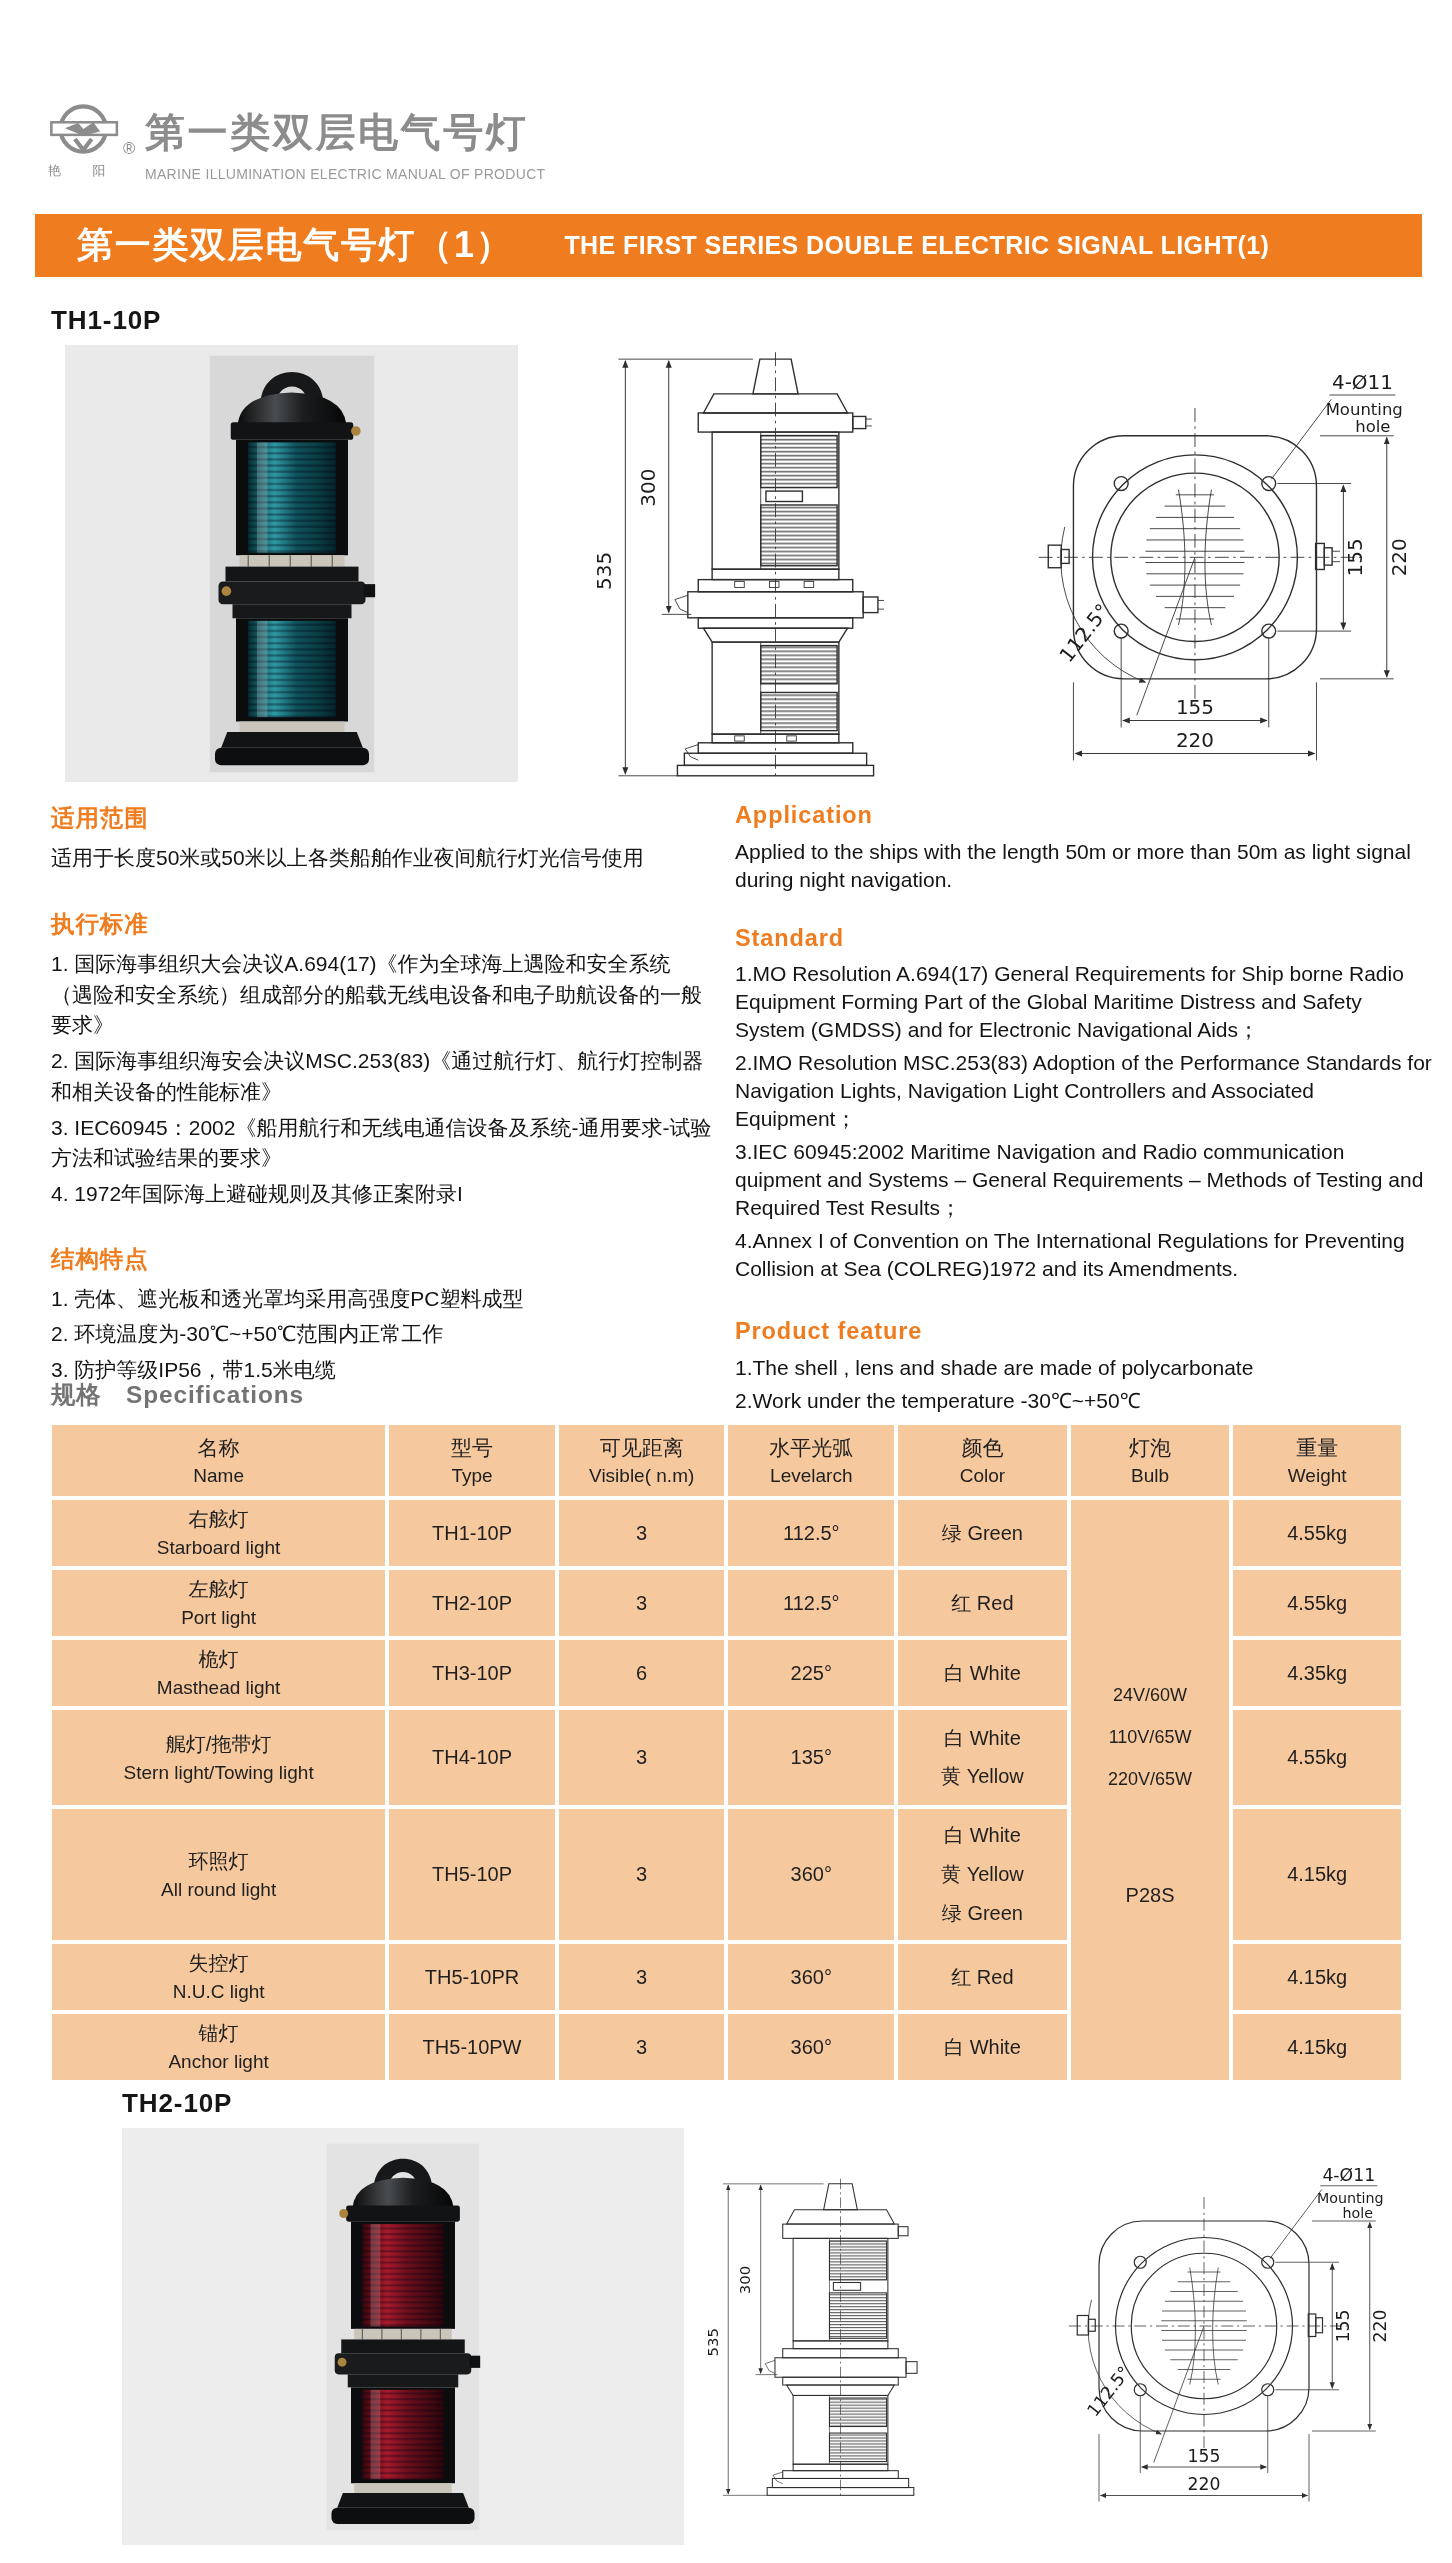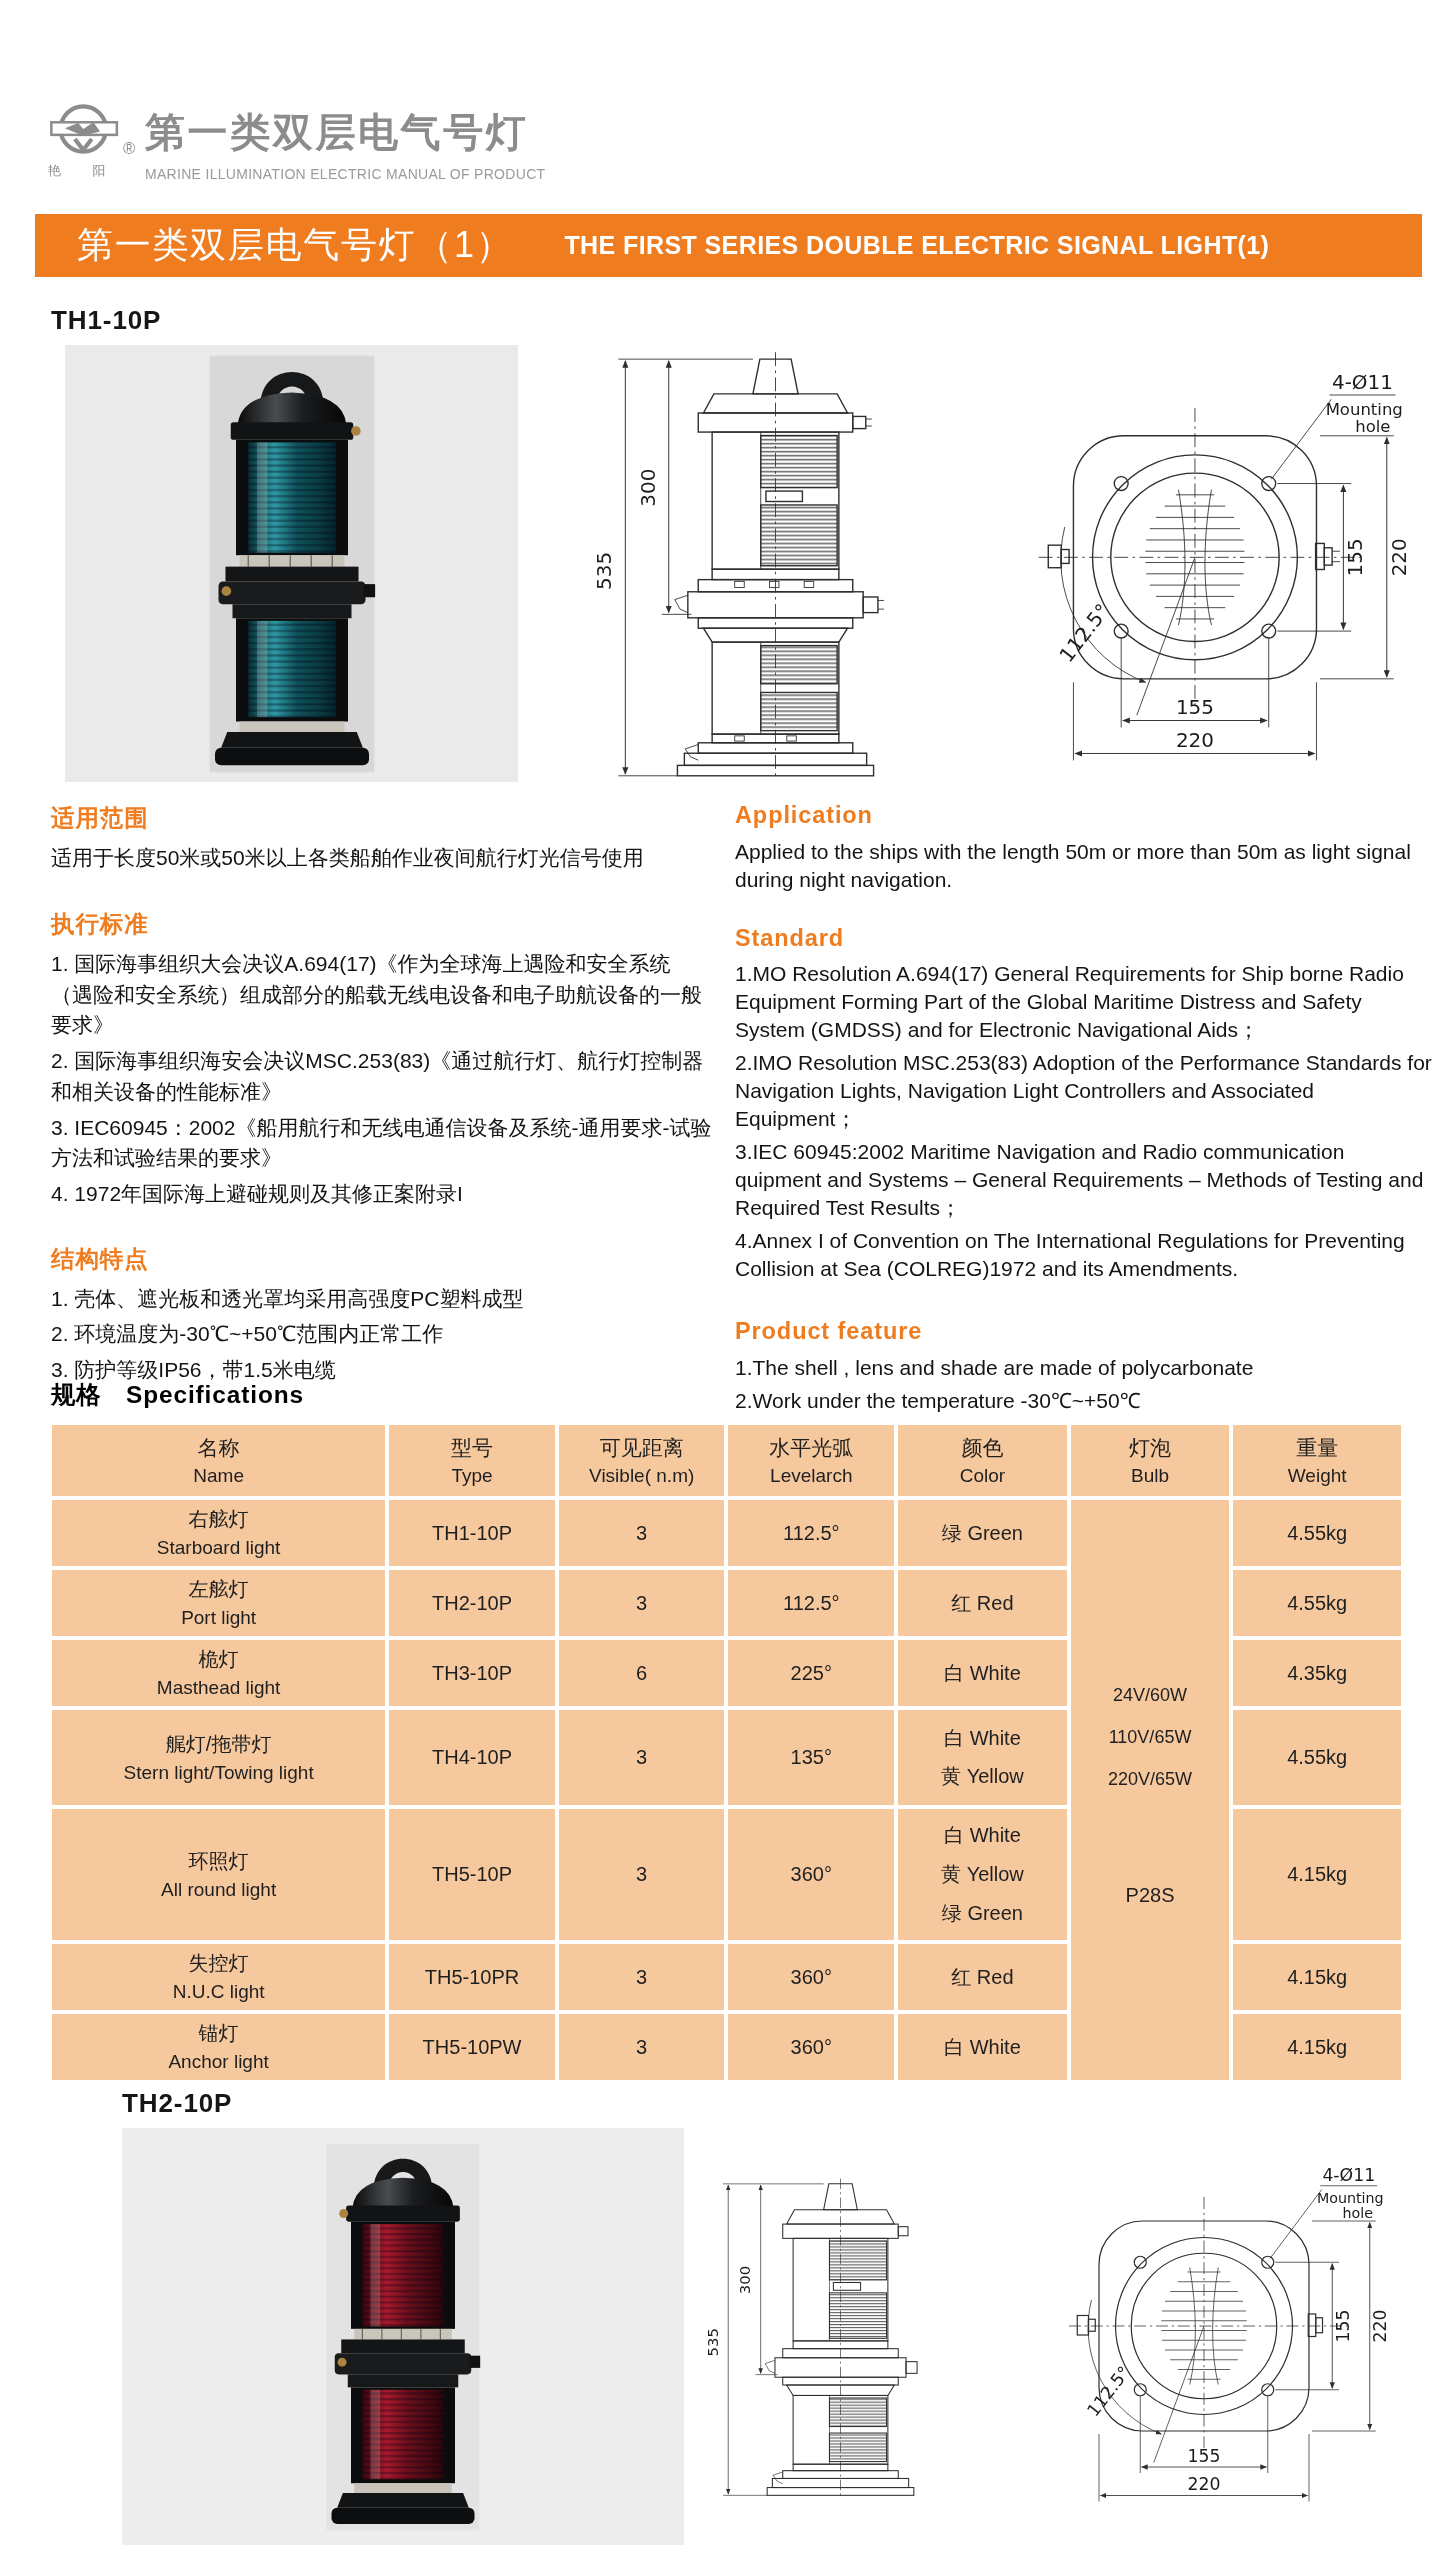--- a/index.html
+++ b/index.html
@@ -8,36 +8,36 @@
   .abs{position:absolute}
 
   
   .brand-title{font-size:40px;font-weight:700;color:#8c8c8c;letter-spacing:2.6px;white-space:nowrap}
   .brand-sub{font-size:14px;color:#9a9a9a;letter-spacing:0.3px;margin-top:6.1px;white-space:nowrap}
   .logo-cnname{font-size:13px;color:#8c8c8c;letter-spacing:14px;margin-top:1.7px;white-space:nowrap}
   .regmark{font-size:16.6px;color:#8c8c8c}
 
   
   .banner{background:#ef7c1e;color:#fff;display:flex;align-items:center;padding-left:42px}
-  .banner-cn{font-size:36px;font-weight:400;letter-spacing:1.7px;white-space:nowrap}
+  .banner-cn{font-size:36px;font-weight:700;letter-spacing:1.7px;white-space:nowrap}
   .banner-en{font-size:25px;font-weight:700;margin-left:51px;letter-spacing:0.4px;white-space:nowrap}
 
   .model{font-size:26px;font-weight:700;color:#161616;letter-spacing:0.9px}
   .photo-box{background:#eaeaea;display:flex;align-items:center;justify-content:center}
   .photo-box.b{background:#ededed}
 
   
   h3.sec{color:#ef7c1e;font-size:23.5px;font-weight:700;margin:0 0 8.7px;letter-spacing:0.9px}
   .cn-text{font-size:21px;font-weight:400;line-height:1.46;color:#141414}
   .en-text{font-size:21px;font-weight:400;line-height:1.33;color:#141414}
   .blockgap{margin-top:24.4px}
   .item{margin-bottom:5.2px}
 
   
-  .specs-head{font-size:24.4px;font-weight:700;color:#000000;letter-spacing:0.9px}
+  .specs-head{font-size:24.4px;font-weight:700;color:#737373;letter-spacing:0.9px}
   .specs-head .en{margin-left:24.4px}
   table.spec{border-collapse:collapse;table-layout:fixed;width:1357px}
   table.spec td,table.spec th{background:#f6c89e;border:4.4px solid #ffffff;text-align:center;vertical-align:middle;font-weight:400;color:#1f1f1f;padding:3.5px 5.2px}
   .th-cn{font-size:21px;line-height:1.5}
   .th-en{font-size:19px;line-height:1.35}
   .cell-cn{font-size:20px;line-height:1.55}
   .cell-en{font-size:19px;line-height:1.4}
   .lg{font-size:20px}
   .color-multi div{margin:7.8px 0}
   .bulb-lines div{font-size:18px;line-height:2.35}

